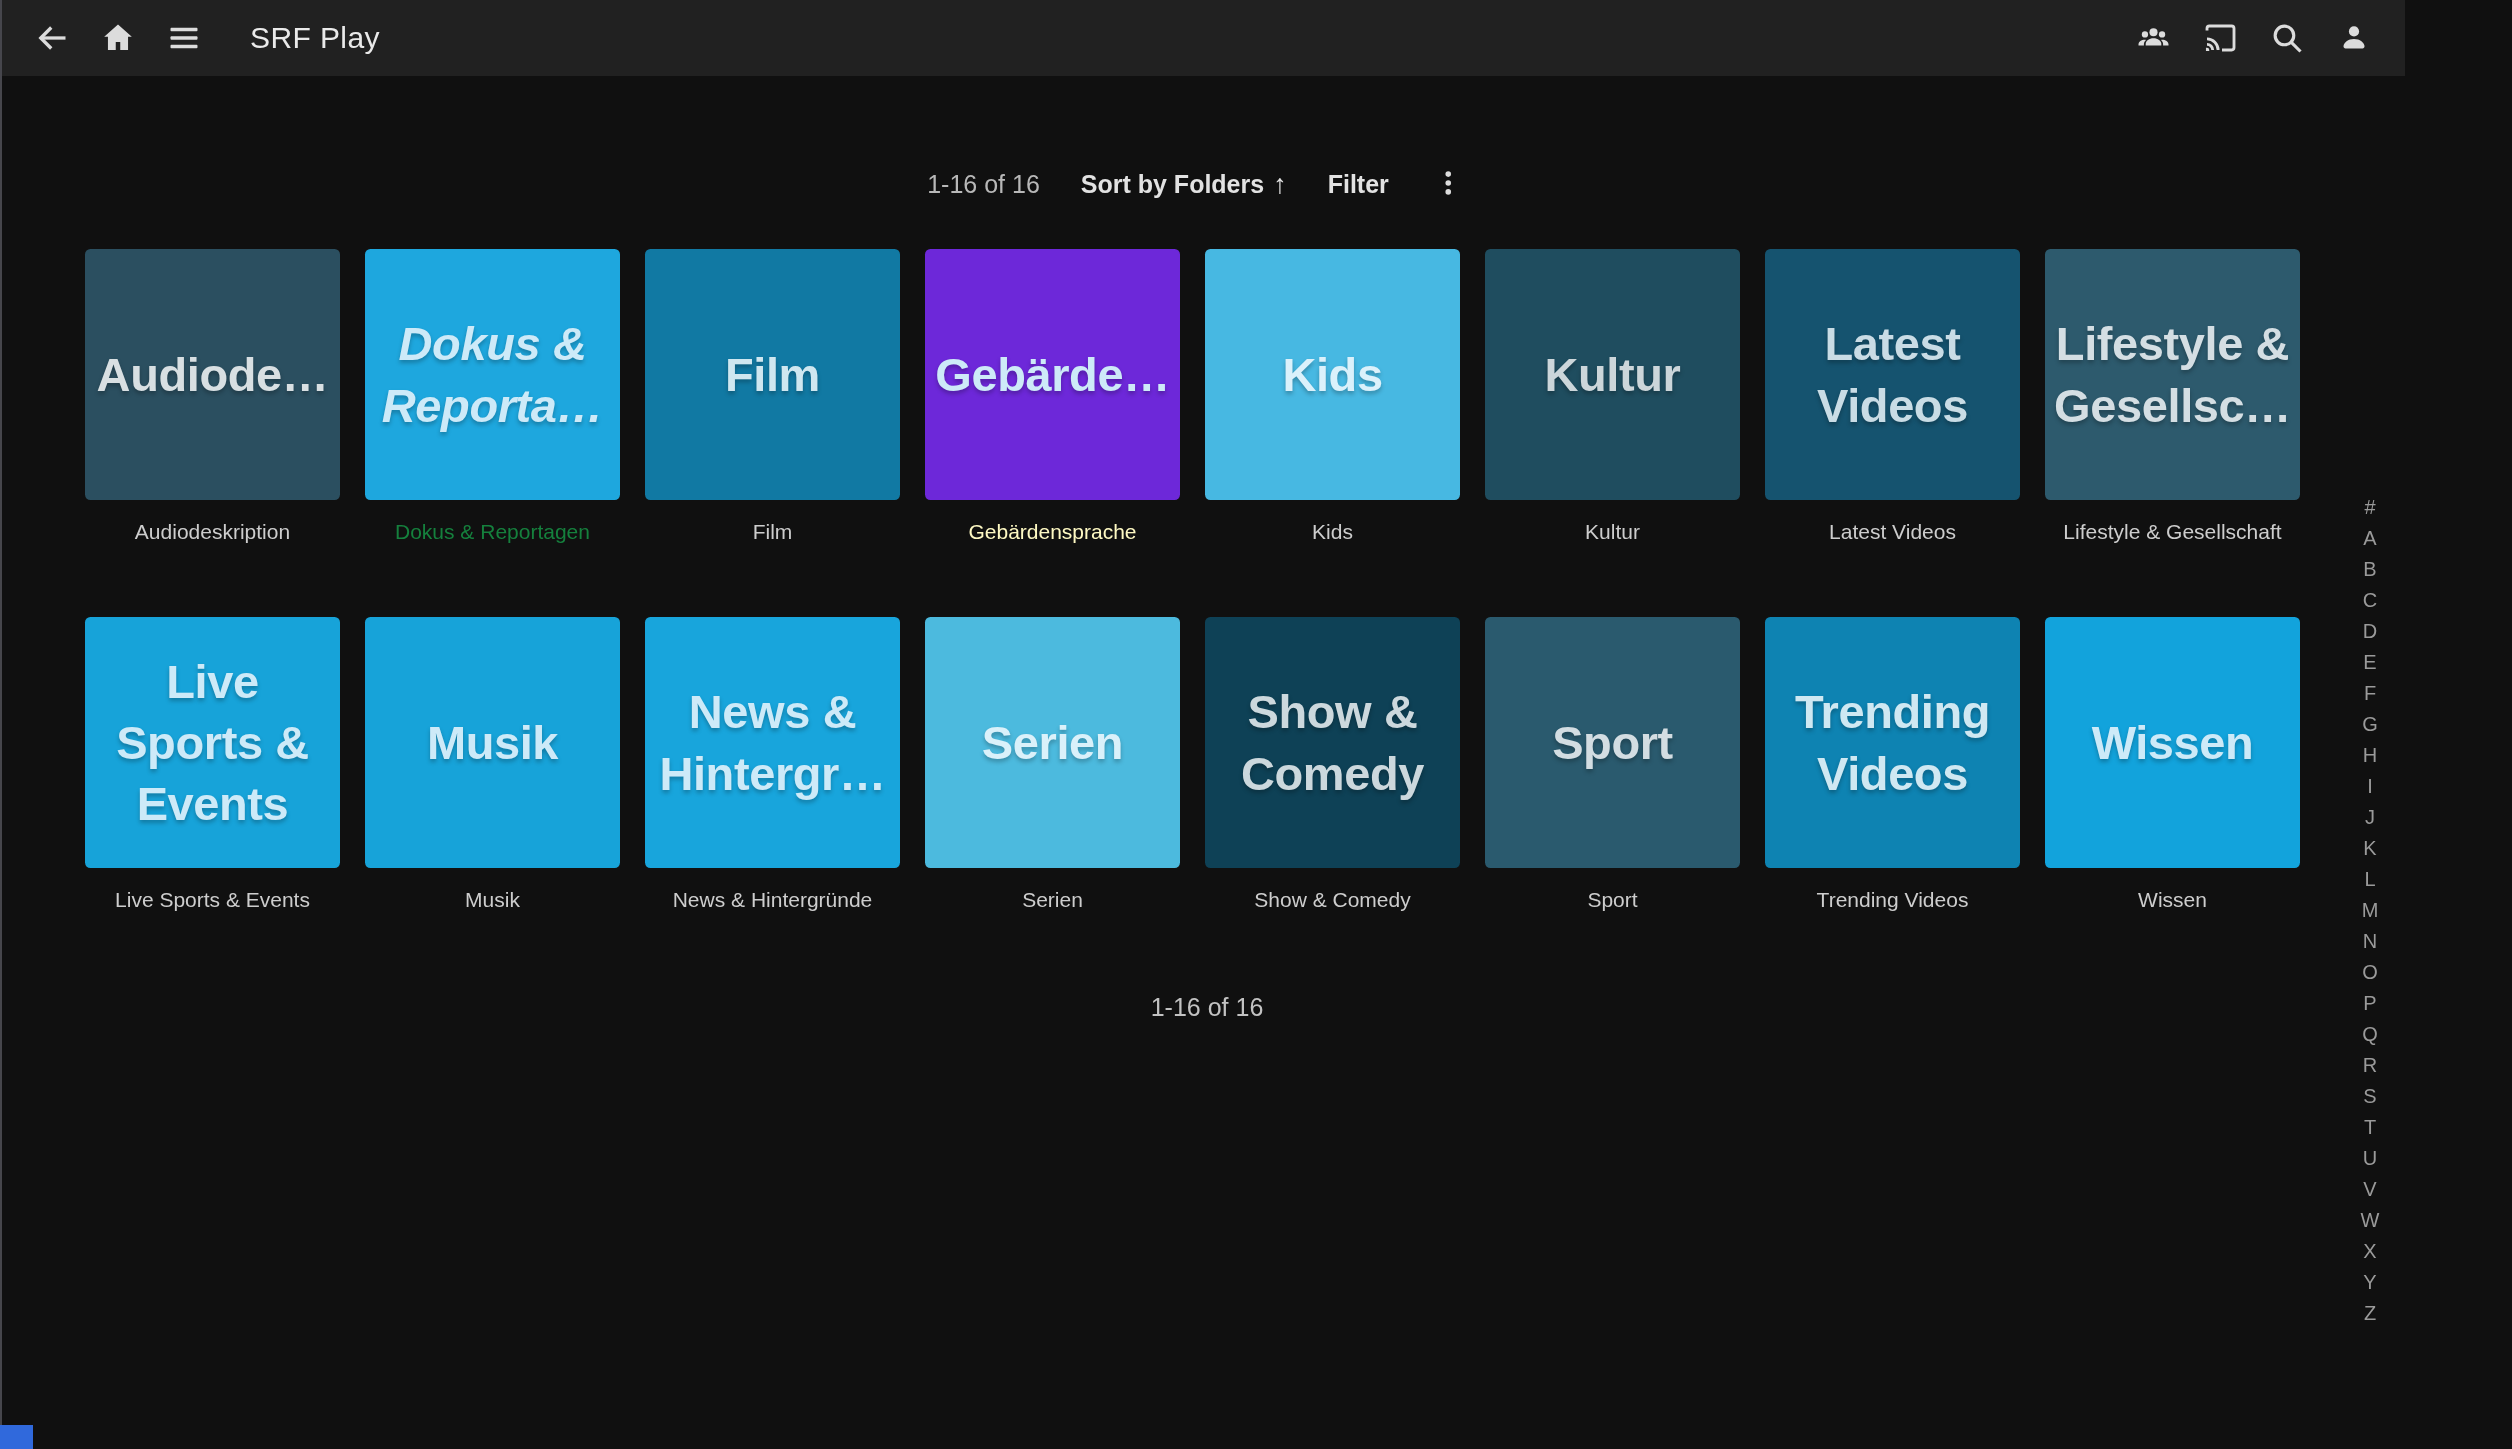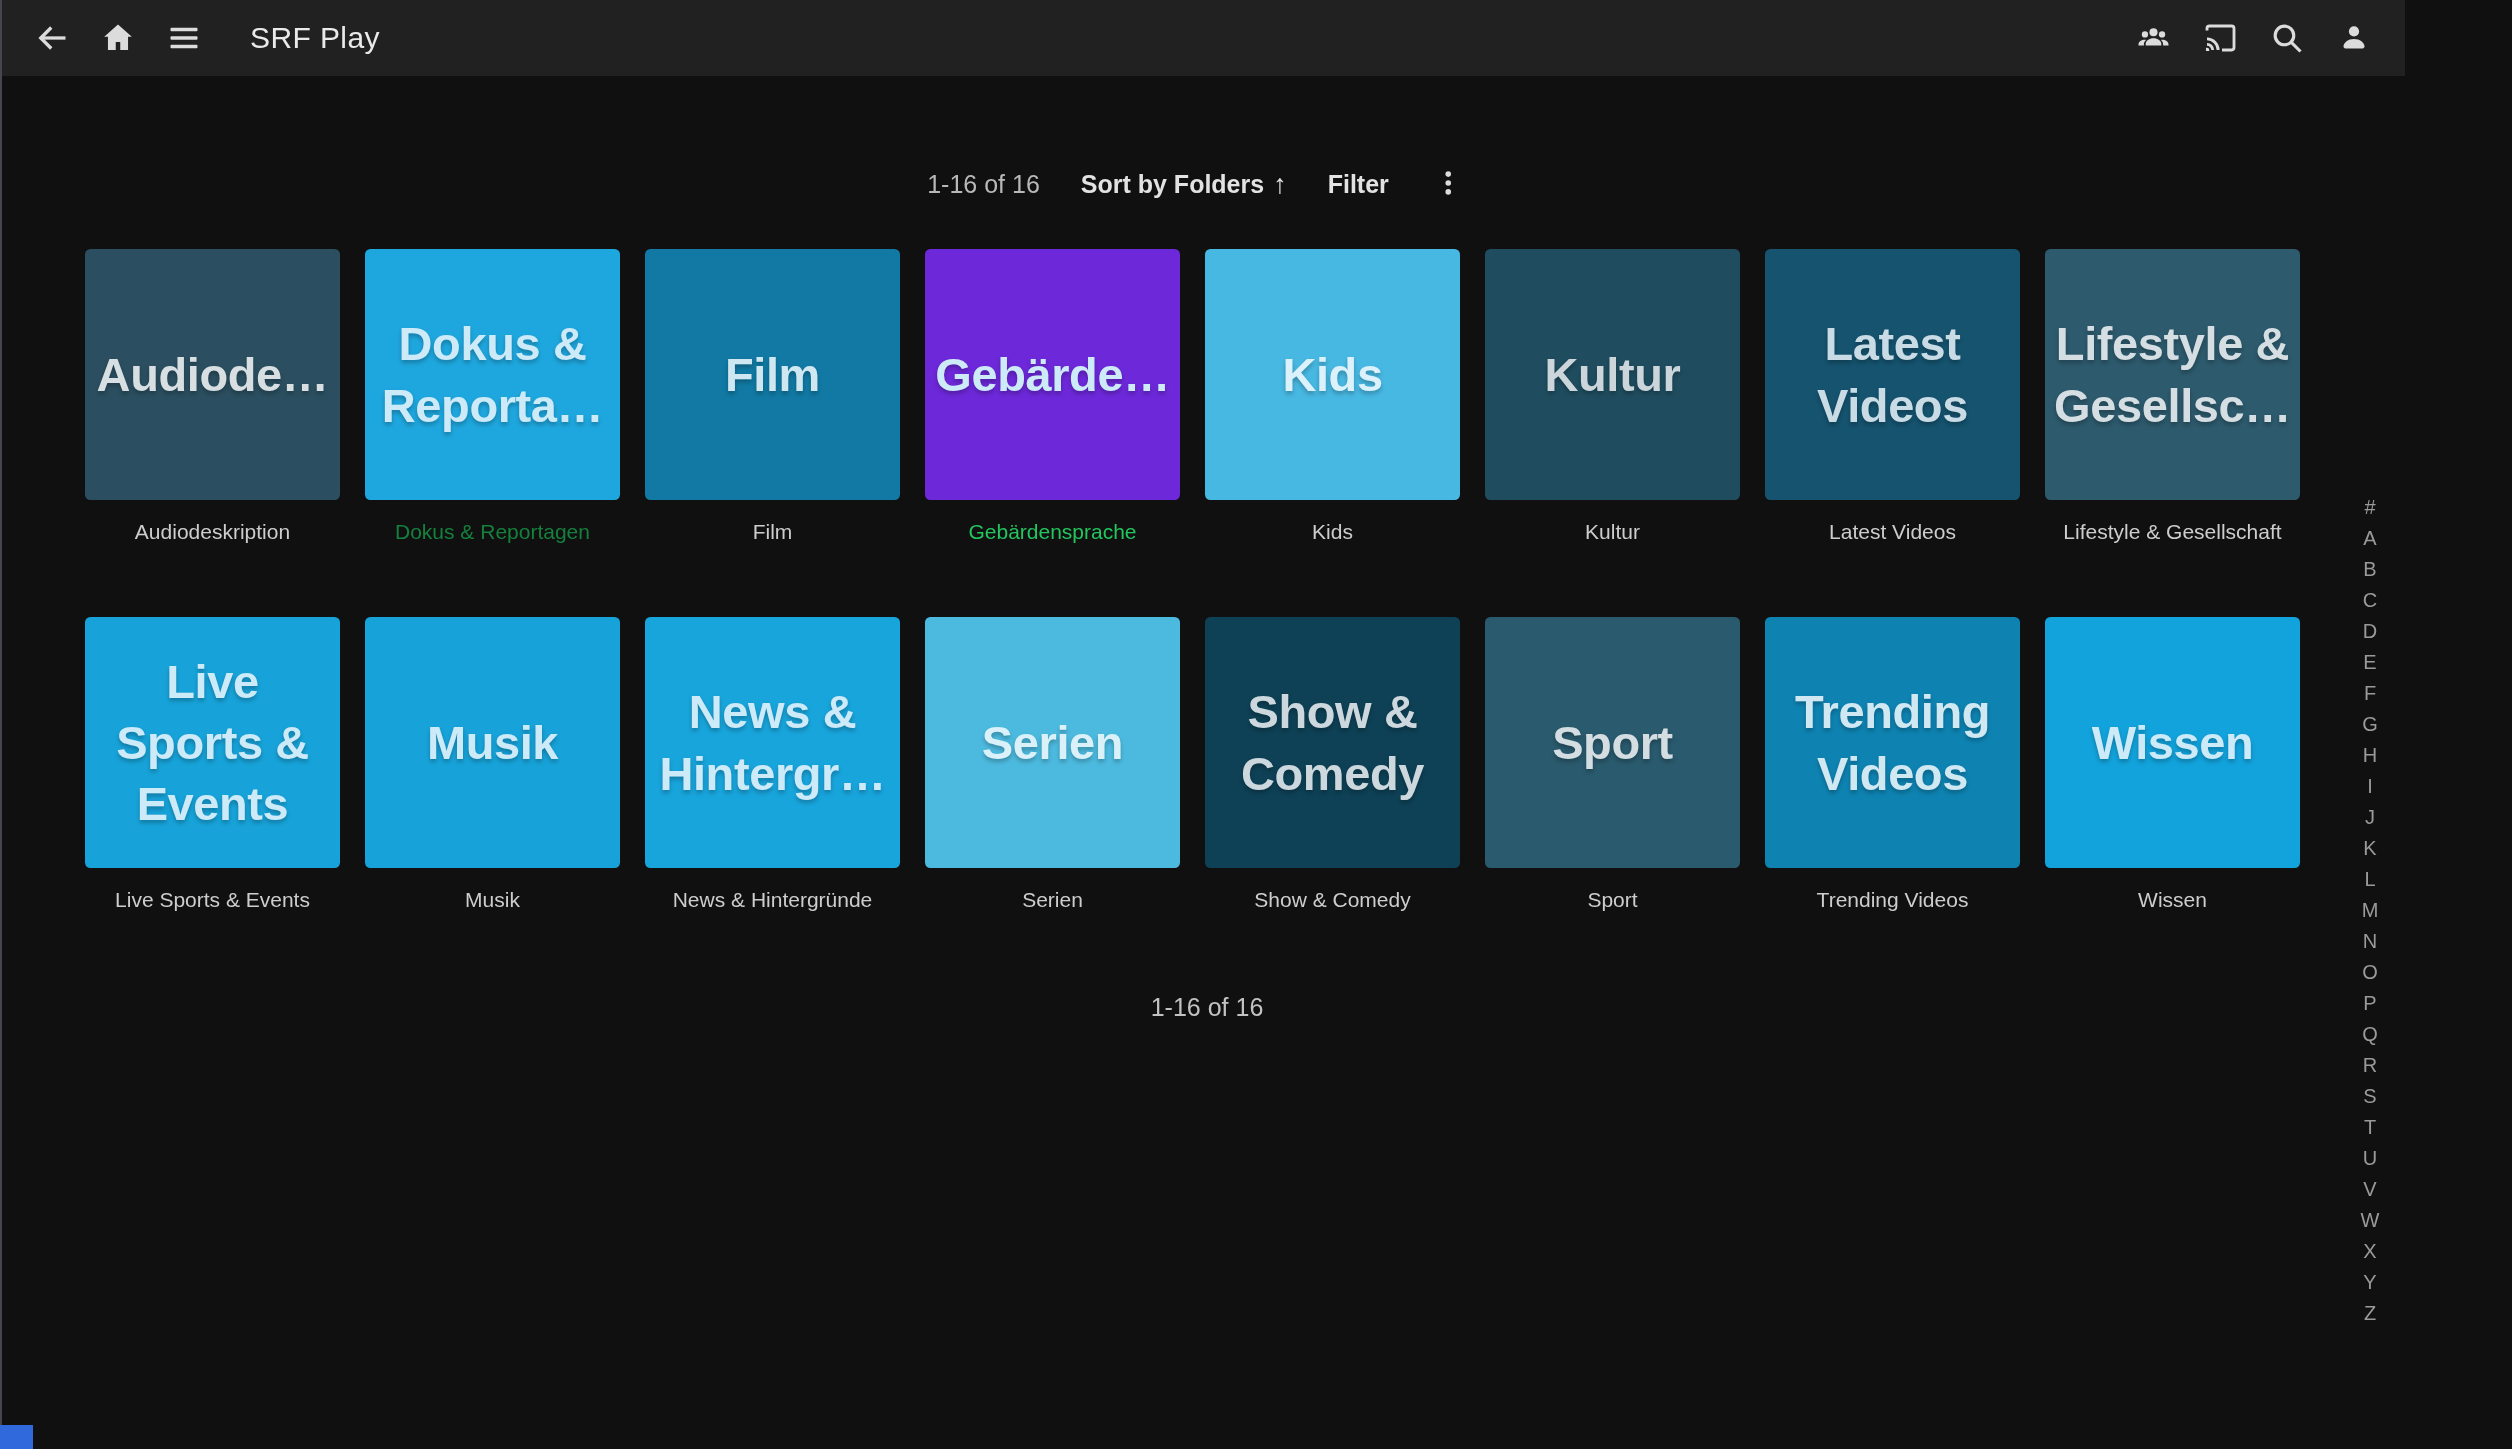--- a/index.html
+++ b/index.html
@@ -170,38 +170,38 @@
 
   <div class="grid" id="folder-grid">
     <div class="cell">
       <div class="tile" style="background-color: rgb(43, 79, 96);">
         <span class="tile-label" style="color: rgb(216, 223, 226);">Audiode…</span>
       </div>
       <div class="caption" style="color: rgb(205, 205, 205);">Audiodeskription</div>
     </div>
 
     <div class="cell">
-      <div class="tile" style="background-color: rgb(30, 167, 222);">
+      <div class="tile" style="background-color: rgb(30, 167, 222); font-style: italic;">
         <span class="tile-label" style="color: rgb(205, 234, 248);">Dokus &amp; Reporta…</span>
       </div>
       <div class="caption" style="color: #15803d;">Dokus &amp; Reportagen</div>
     </div>
 
     <div class="cell">
       <div class="tile" style="background-color: rgb(17, 121, 163);">
         <span class="tile-label" style="color: rgb(207, 231, 240);">Film</span>
       </div>
       <div class="caption" style="color: rgb(205, 205, 205);">Film</div>
     </div>
 
     <div class="cell">
       <div class="tile" style="background-color: #6d28d9;">
         <span class="tile-label" style="color: rgb(205, 234, 248);">Gebärde…</span>
       </div>
-      <div class="caption" style="color: #22c55e;">Gebärdensprache</div>
+      <div class="caption" style="color: #fef9c3;">Gebärdensprache</div>
     </div>
 
     <div class="cell">
       <div class="tile" style="background-color: rgb(71, 184, 226);">
         <span class="tile-label" style="color: rgb(219, 241, 251);">Kids</span>
       </div>
       <div class="caption" style="color: rgb(205, 205, 205);">Kids</div>
     </div>
 
     <div class="cell">

